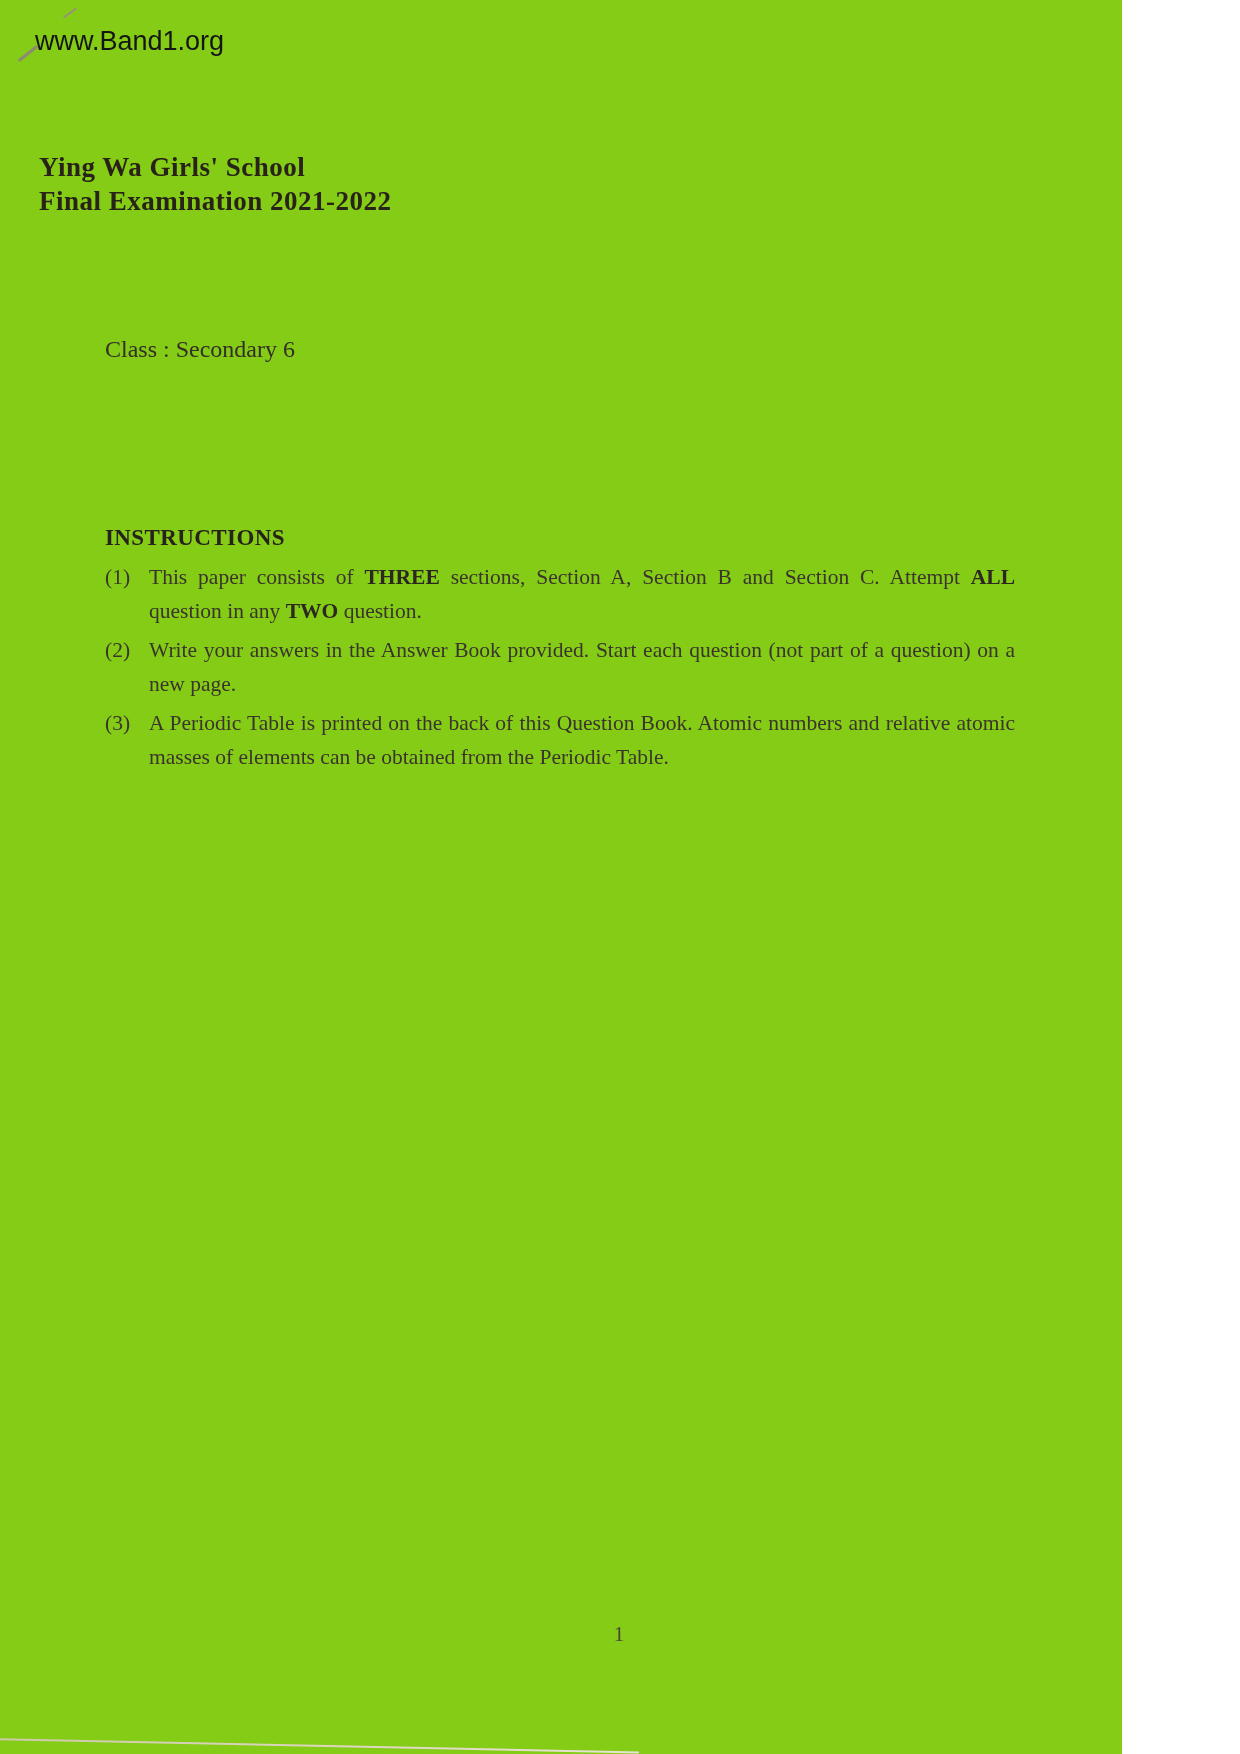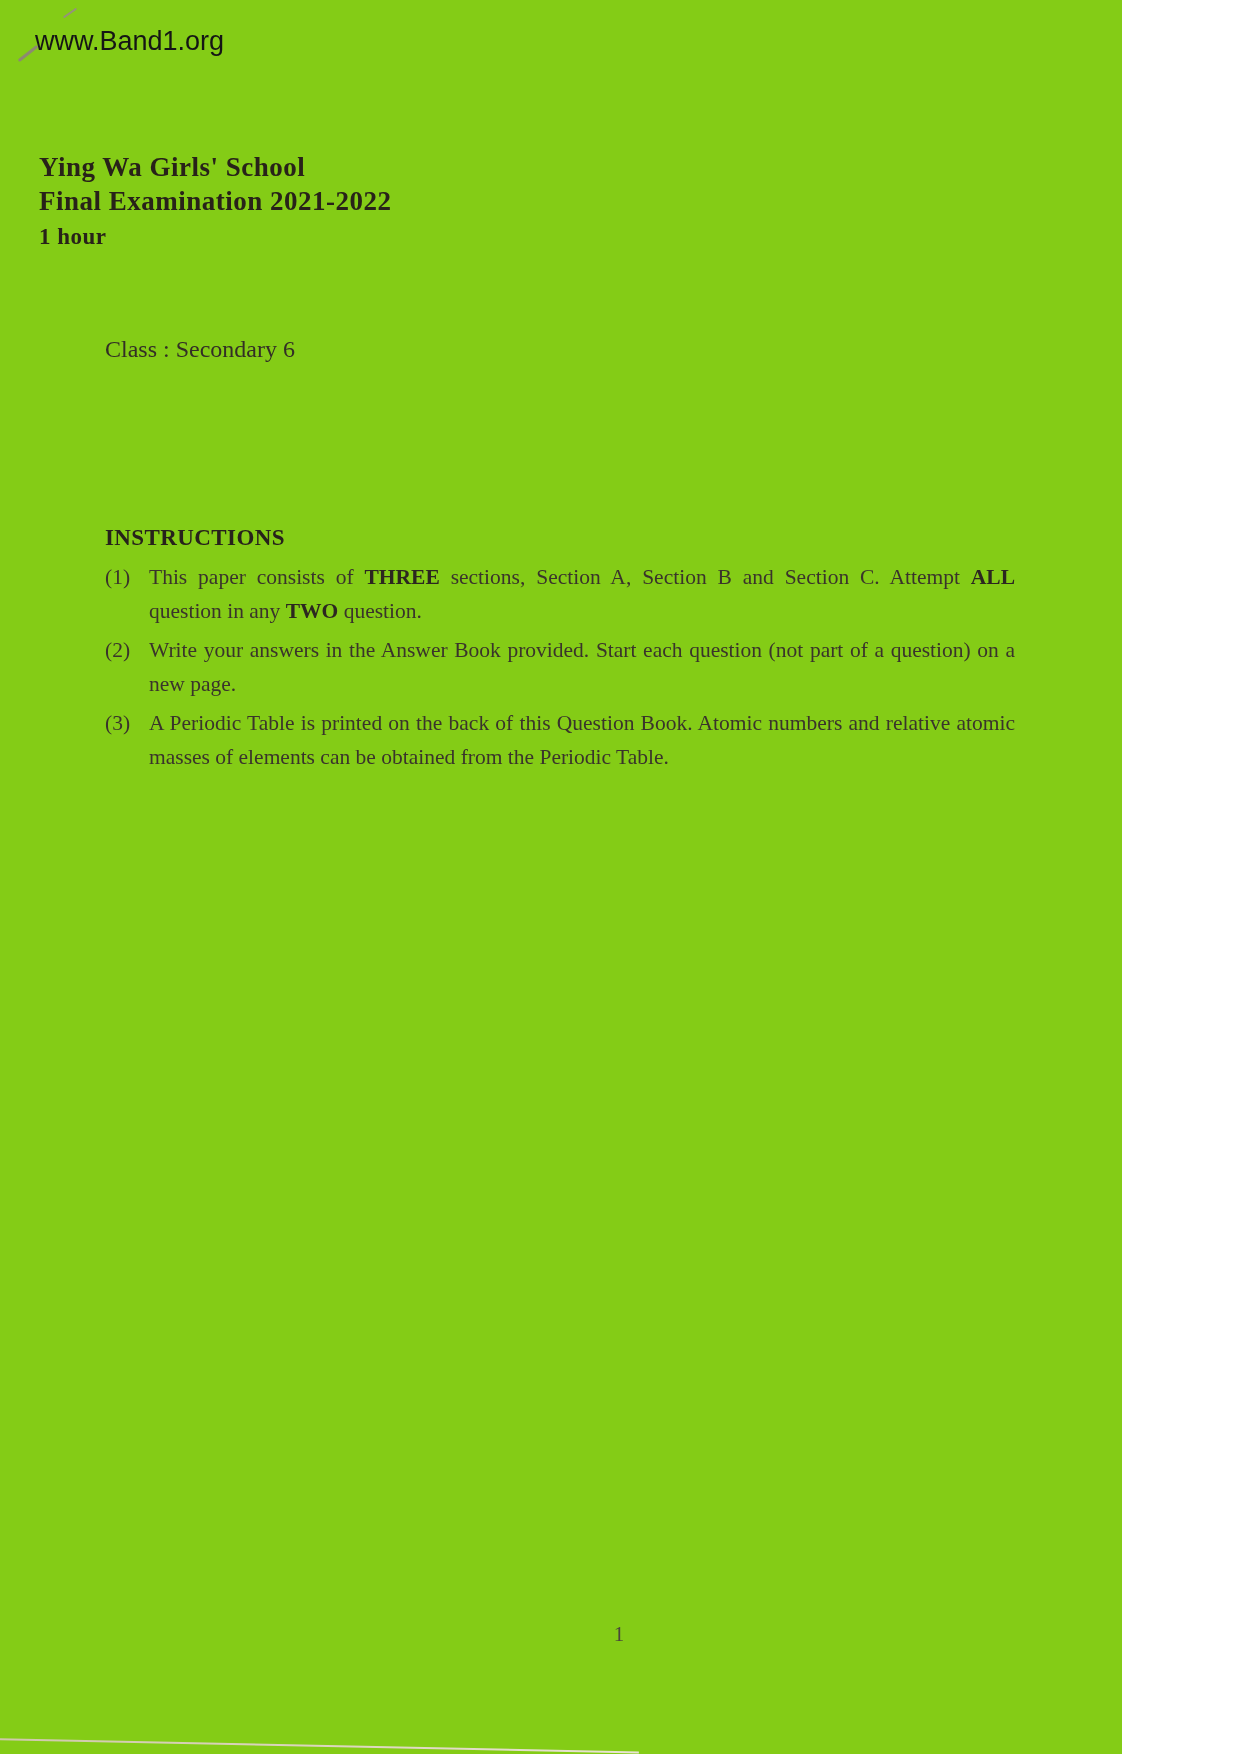--- a/index.html
+++ b/index.html
@@ -57,21 +57,20 @@
 
 <div class="page">
 
   <div class="watermark">www.Band1.org</div>
   <div class="pencil-mark pm1"></div>
   <div class="pencil-mark pm2"></div>
 
   <div class="title-block">
     <div>Ying Wa Girls' School</div>
     <div>Final Examination 2021-2022</div>
-    <div class="duration">1 hour</div>
   </div>
 
   <div class="class-line">Class : Secondary 6</div>
 
 
   <div class="inst-heading">INSTRUCTIONS</div>
 
   <div class="inst-list">
       <div class="inst-item">
         <span class="inst-num">(1)</span>

